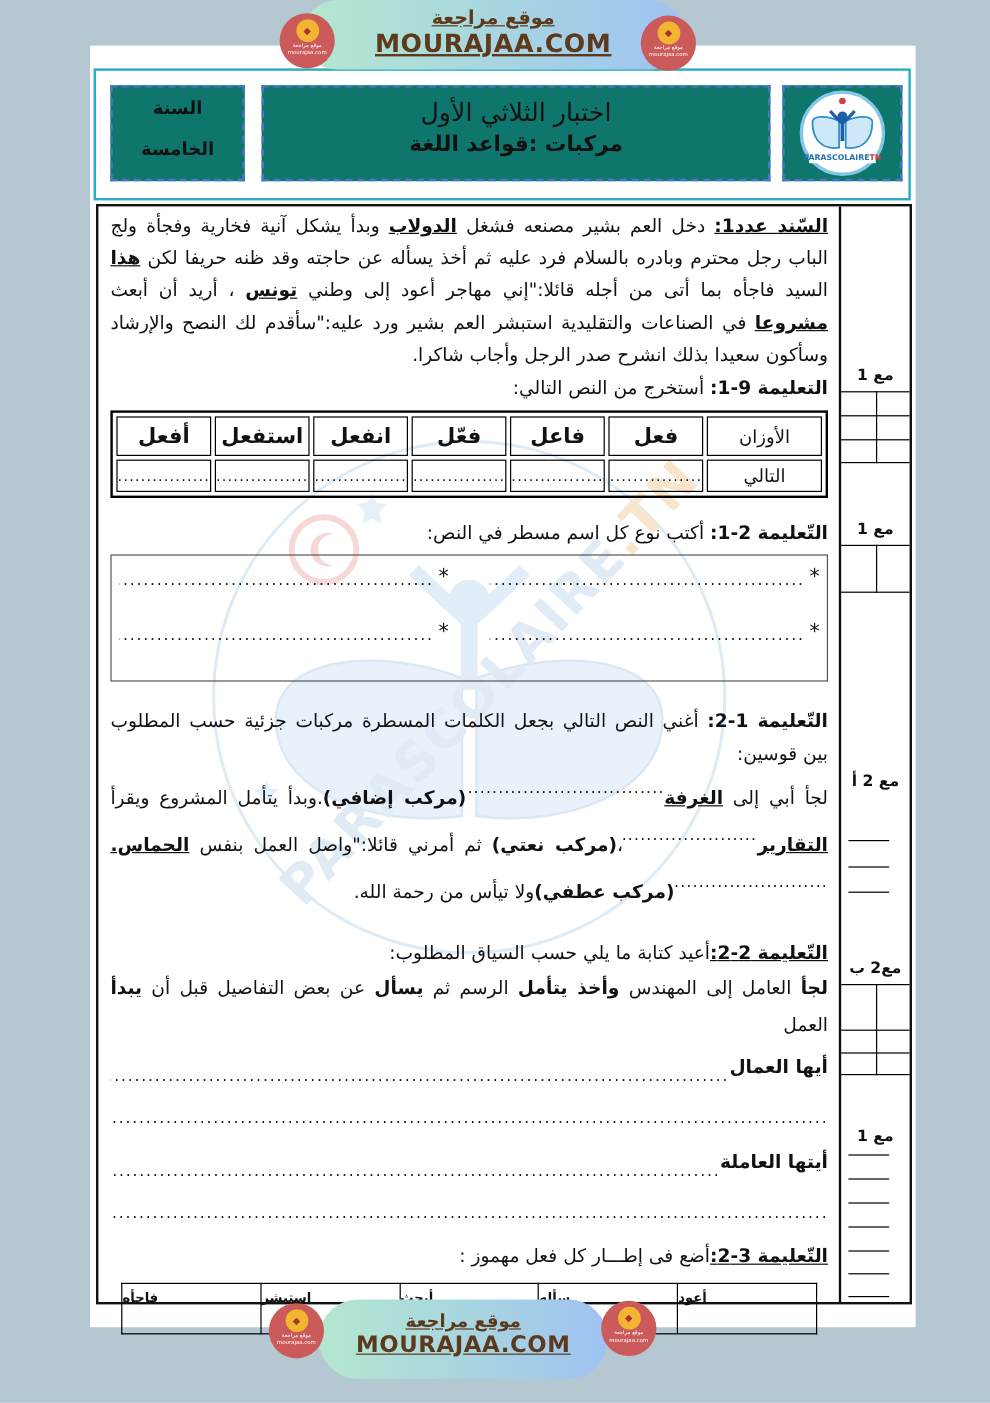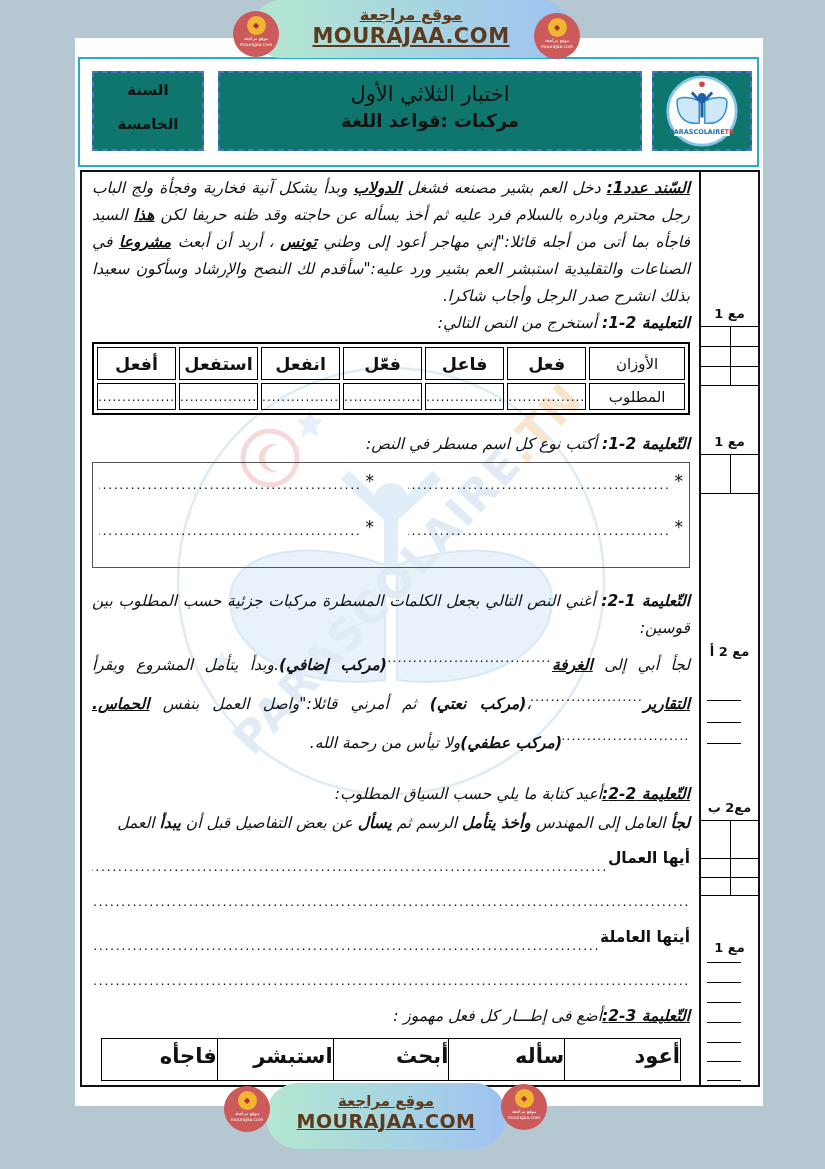--- a/index.html
+++ b/index.html
@@ -76,36 +76,36 @@
   .idots { display:inline-block; overflow:hidden; white-space:nowrap; vertical-align:-3px;
            font-size:13px; letter-spacing:1px; }
   .w170 { width:165px; } .w115 { width:112px; } .w130 { width:128px; }
 
   .callline { display:flex; overflow:hidden; font-size:15.5px; line-height:27px; }
   .callline .edots { flex:1; overflow:hidden; white-space:nowrap; letter-spacing:1.5px; font-size:13px; padding-top:8px; }
   .dotsfull { overflow:hidden; white-space:nowrap; letter-spacing:1.5px; font-size:13px; line-height:26px; margin:9px 0; }
 
   
   table.hamza { width:97%; margin:8px auto 0; border-collapse:collapse; direction:rtl; }
-  table.hamza td { border:1.6px solid #000; height:42px; width:20%; text-align:right;
-                   vertical-align:top; padding-top:5px; font-weight:bold; font-size:21px; }
+  table.hamza td { border:1.6px solid #000; height:42px; width:20%; text-align:left;
+                   vertical-align:top; padding-top:5px; font-weight:bold; font-size:11px; }
 
   
   .mark { position:absolute; left:0; width:100%; }
   .mark-label { text-align:center; font-weight:bold; font-size:13px; direction:rtl; height:20px; }
   .mrel { position:relative; width:100%; }
   .mline { position:absolute; left:0; right:0; border-top:1.6px solid #000; }
   .mvert { position:absolute; left:50%; top:0; bottom:0; border-left:1.6px solid #000; }
   .mshort { position:absolute; left:6px; width:34px; border-top:1.9px solid #000; }
 
   
   .watermark { position:absolute; left:78px; top:178px; width:462px; height:462px; z-index:1;
                opacity:.5; pointer-events:none; }
 
-  p { margin:0;font-style:italic; }
+  p { margin:0; }
   .mt6{margin-top:6px;} .mt14{margin-top:6px;} .mt22{margin-top:22px;}
   .lh30 { line-height:31px; }
 </style>
 </head>
 <body>
 
 <div class="page"></div>
 
 <div class="pill pill-top">
   <div class="ar-line">موقع مراجعة</div>
@@ -164,36 +164,36 @@
     </g>
   </svg>
 
   <div class="content">
 
     <p class="line">
       <span class="bu">السّند عدد1:</span><span> دخل العم بشير مصنعه فشغل </span><span class="bu">الدولاب</span><span> وبدأ يشكل آنية فخارية وفجأة ولج الباب رجل محترم وبادره بالسلام فرد عليه ثم أخذ يسأله عن حاجته وقد ظنه حريفا لكن </span><span class="bu">هذا</span><span> السيد فاجأه بما أتى من أجله قائلا:"إني مهاجر أعود إلى وطني </span><span class="bu">تونس</span><span> ، أريد أن أبعث </span><span class="bu">مشروعا</span><span> في الصناعات والتقليدية استبشر العم بشير ورد عليه:"سأقدم لك النصح والإرشاد وسأكون سعيدا بذلك انشرح صدر الرجل وأجاب شاكرا.</span>
     </p>
 
     <p class="line">
-      <span class="b">التعليمة 2-1:</span><span> أستخرج من النص التالي:</span>
+      <span class="b">التعليمة 9-1:</span><span> أستخرج من النص التالي:</span>
     </p>
 
     <table class="awzan">
       <tbody>
           <tr>
         <td class="rowlbl">الأوزان</td>
         <td class="pat">فعل</td>
         <td class="pat">فاعل</td>
         <td class="pat">فعّل</td>
         <td class="pat">انفعل</td>
         <td class="pat">استفعل</td>
         <td class="pat">أفعل</td>
       </tr>
       <tr>
-        <td class="rowlbl">المطلوب</td>
+        <td class="rowlbl">التالي</td>
         <td class="dots-cell">................</td>
         <td class="dots-cell">................</td>
         <td class="dots-cell">................</td>
         <td class="dots-cell">................</td>
         <td class="dots-cell">................</td>
         <td class="dots-cell">................</td>
       </tr>
     </tbody>
       </table>
 

